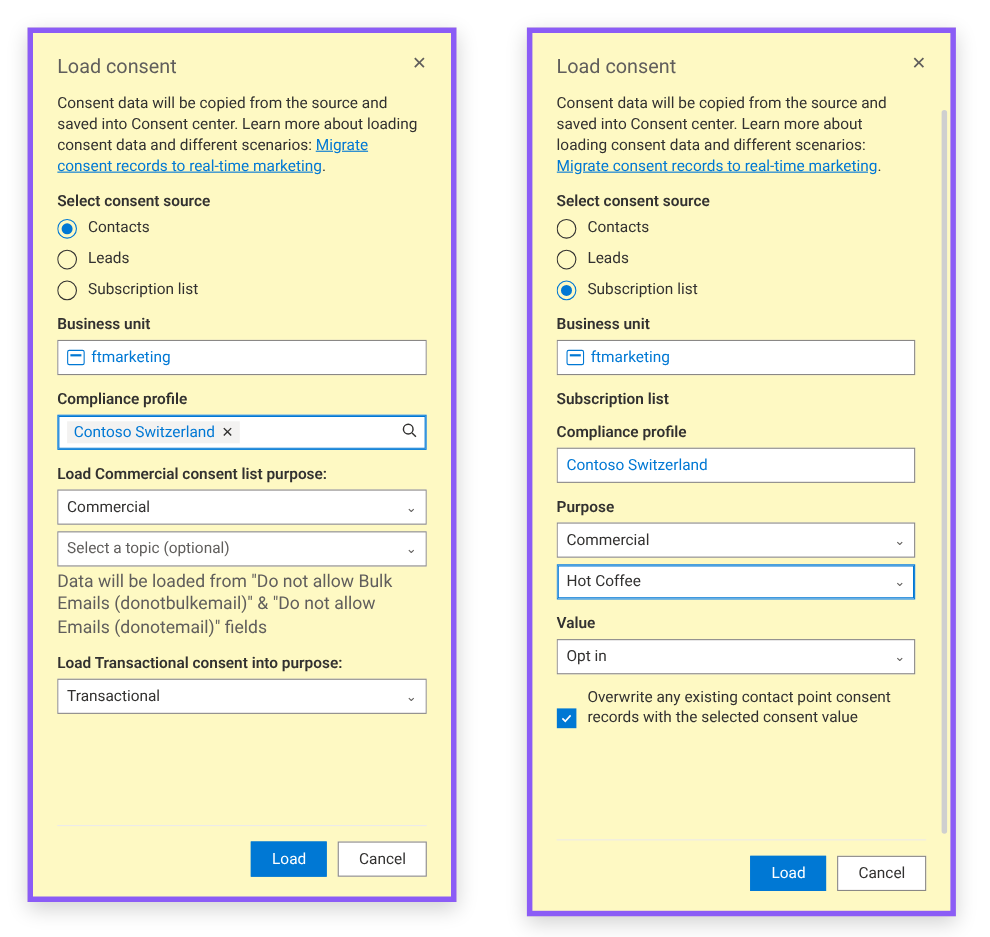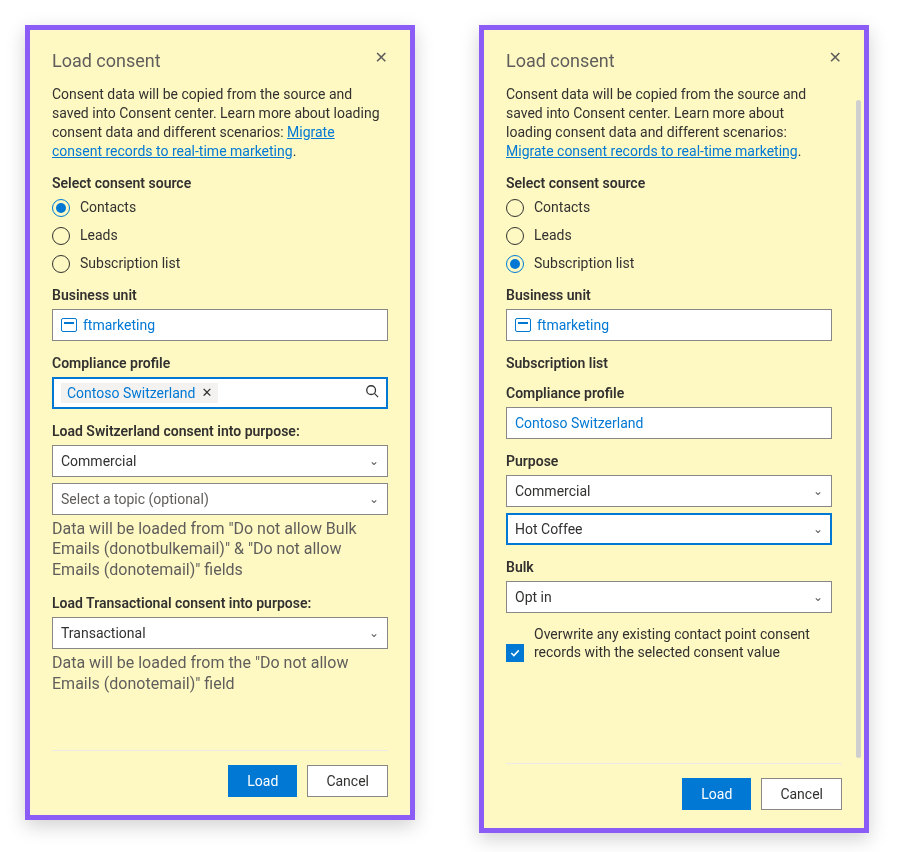--- a/index.html
+++ b/index.html
@@ -226,37 +226,36 @@
         <span class="tag-x">✕</span>
       </span>
       <span class="mag">
         <svg viewBox="0 0 16 16" width="14" height="14" fill="none" stroke="#323130" stroke-width="1.5">
             <circle cx="7" cy="7" r="5"></circle>
             <line x1="11" y1="11" x2="15" y2="15"></line>
           </svg>
       </span>
     </div>
 
-    <div class="field-label">Load Switzerland consent into purpose:</div>
+    <div class="field-label">Load Commercial consent list purpose:</div>
     <div class="ctrl">
       <span>Commercial</span>
       <span class="chev">⌄</span>
     </div>
     <div class="ctrl gray-text">
       <span>Select a topic (optional)</span>
       <span class="chev">⌄</span>
     </div>
     <div class="helper">Data will be loaded from "Do not allow Bulk Emails (donotbulkemail)" &amp; "Do not allow Emails (donotemail)" fields</div>
 
     <div class="field-label">Load Transactional consent into purpose:</div>
     <div class="ctrl">
       <span>Transactional</span>
       <span class="chev">⌄</span>
     </div>
-    <div class="helper">Data will be loaded from the "Do not allow Emails (donotemail)" field</div>
   </div>
 
   <div class="footer">
     <div class="btn primary">Load</div>
     <div class="btn">Cancel</div>
   </div>
 </div>
 
 <div class="panel" id="panel2">
   <div class="fake-scrollbar"></div>
@@ -301,21 +300,21 @@
     <div class="field-label">Purpose</div>
     <div class="ctrl">
       <span>Commercial</span>
       <span class="chev">⌄</span>
     </div>
     <div class="ctrl focus">
       <span>Hot Coffee</span>
       <span class="chev">⌄</span>
     </div>
 
-    <div class="field-label">Bulk</div>
+    <div class="field-label">Value</div>
     <div class="ctrl">
       <span>Opt in</span>
       <span class="chev">⌄</span>
     </div>
 
     <div class="checkbox-row">
       <div class="checkbox">
         <svg viewBox="0 0 16 16">
             <path d="M3 8 L6.5 11.5 L13 4.5" fill="none" stroke="#fff" stroke-width="2"></path>
           </svg>

